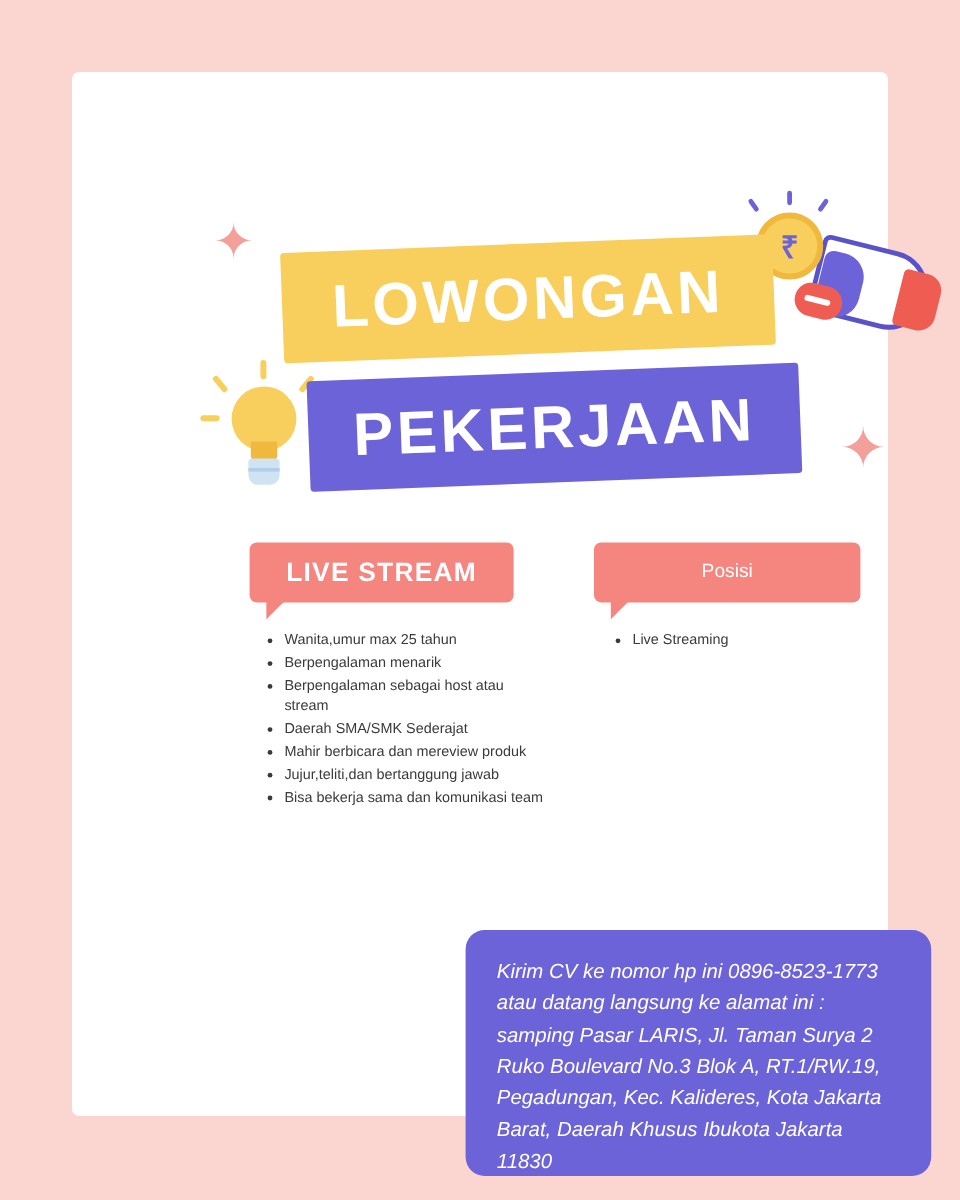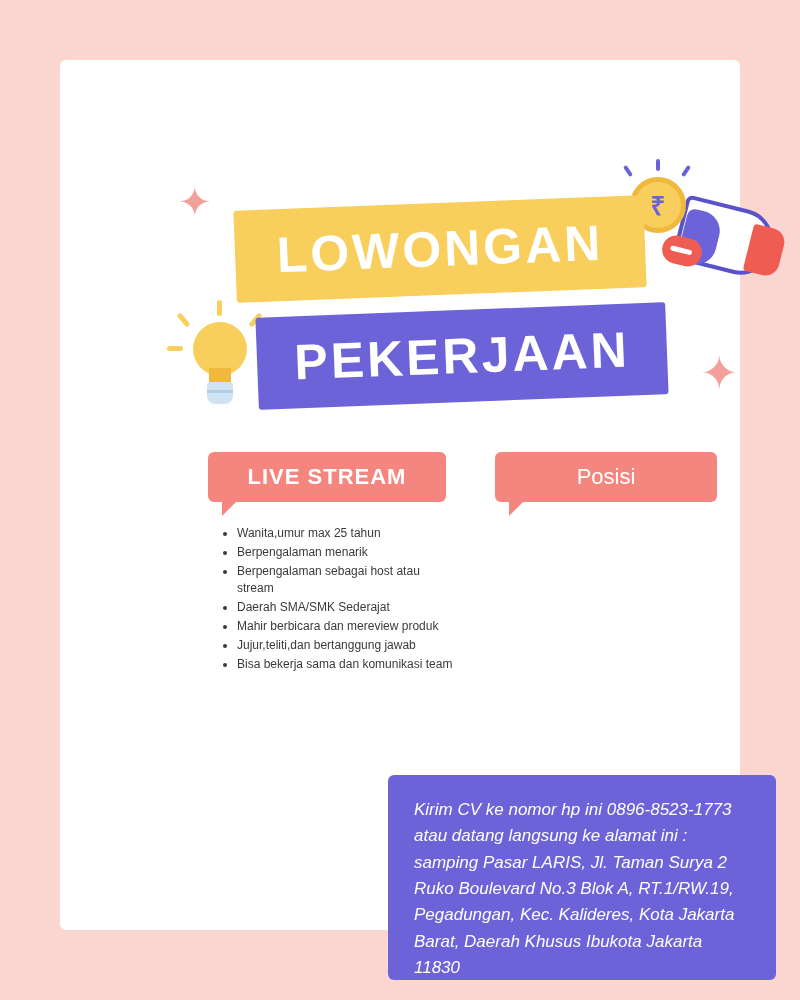--- a/index.html
+++ b/index.html
@@ -158,24 +158,24 @@
     color: #ffffff;
   }
   .bubble::after {
     content: "";
     position: absolute;
     left: 14px;
     bottom: -14px;
     border-left: 16px solid #f4857f;
     border-bottom: 16px solid transparent;
   }
-  .bubble.left  { left: 148px; top: 392px; width: 238px; height: 50px; }
+  .bubble.left  { left: 148px; top: 392px; width: 220px; height: 50px; }
   .bubble.right { left: 435px; top: 392px; width: 222px; height: 50px; }
   .bubble.left .label  { font-size: 22px; font-weight: bold; letter-spacing: 1px; }
-  .bubble.right .label { font-size: 22px; font-weight: normal; }
+  .bubble.right .label { font-size: 16px; font-weight: normal; }
 
   
   ul.req, ul.pos {
     position: absolute;
     list-style: disc;
     color: #3a3a3a;
     font-size: 12px;
     line-height: 1.42;
   }
   ul.req { left: 155px; top: 465px; width: 240px; padding-left: 22px; }
@@ -183,21 +183,21 @@
   ul.req li, ul.pos li { margin-bottom: 2px; }
 
   
   .address {
     position: absolute;
     left: 388px;
     top: 775px;
     width: 388px;
     height: 205px;
     background: #6c63d8;
-    border-radius: 6px;
+    border-radius: 16px;
     color: #ffffff;
     font-style: italic;
     font-size: 17px;
     line-height: 1.55;
     padding: 22px 26px;
   }
 </style>
 </head>
 <body>
 
@@ -248,17 +248,20 @@
     <ul class="req">
       <li>Wanita,umur max 25 tahun</li>
       <li>Berpengalaman menarik</li>
       <li>Berpengalaman sebagai host atau stream</li>
       <li>Daerah SMA/SMK Sederajat</li>
       <li>Mahir berbicara dan mereview produk</li>
       <li>Jujur,teliti,dan bertanggung jawab</li>
       <li>Bisa bekerja sama dan komunikasi team</li>
     </ul>
 
+    <ul class="pos">
+      <li>Live Streaming</li>
+    </ul>
 
   </div>
 
   <div class="address">Kirim CV ke nomor hp ini 0896-8523-1773 atau datang langsung ke alamat ini : samping Pasar LARIS, Jl. Taman Surya 2 Ruko Boulevard No.3 Blok A, RT.1/RW.19, Pegadungan, Kec. Kalideres, Kota Jakarta Barat, Daerah Khusus Ibukota Jakarta 11830</div>
 </div>
 
 </body></html>

